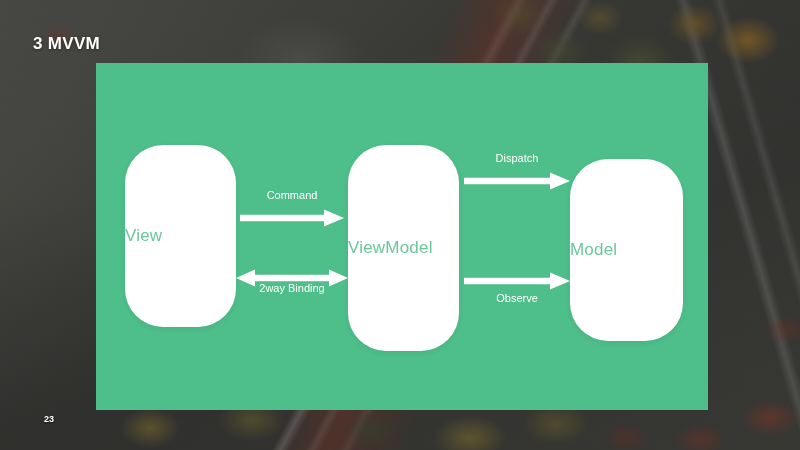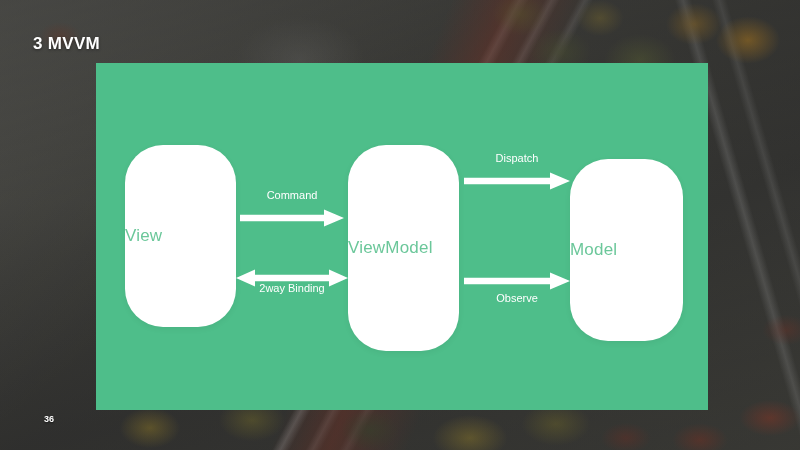--- a/index.html
+++ b/index.html
@@ -204,15 +204,15 @@
 
     <div class="arrow-group grp-dispatch">
       <span class="arrow-label">Dispatch</span>
       <svg class="arrow-svg" width="106" height="18" viewBox="0 0 106 18">
         <path d="M0 5.8 H86 V0.6 L106 9 L86 17.4 V12.2 H0 Z" fill="#ffffff"></path>
       </svg>
     </div>
 
   </div>
 
-  <div class="page-number">36</div>
+  <div class="page-number">23</div>
 
 </div>
 
 </body></html>

